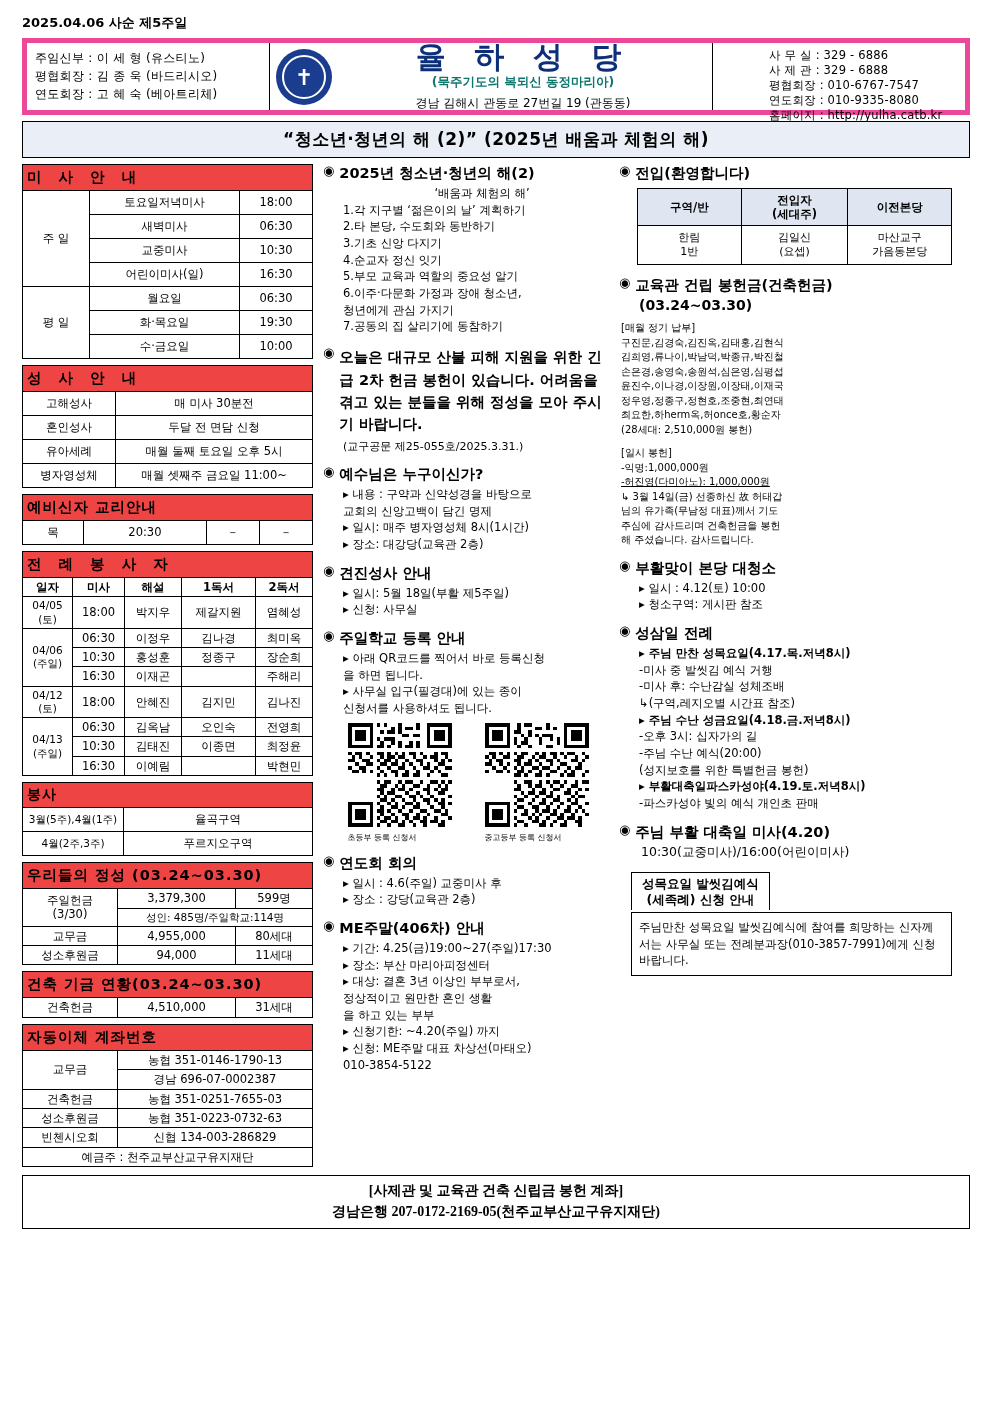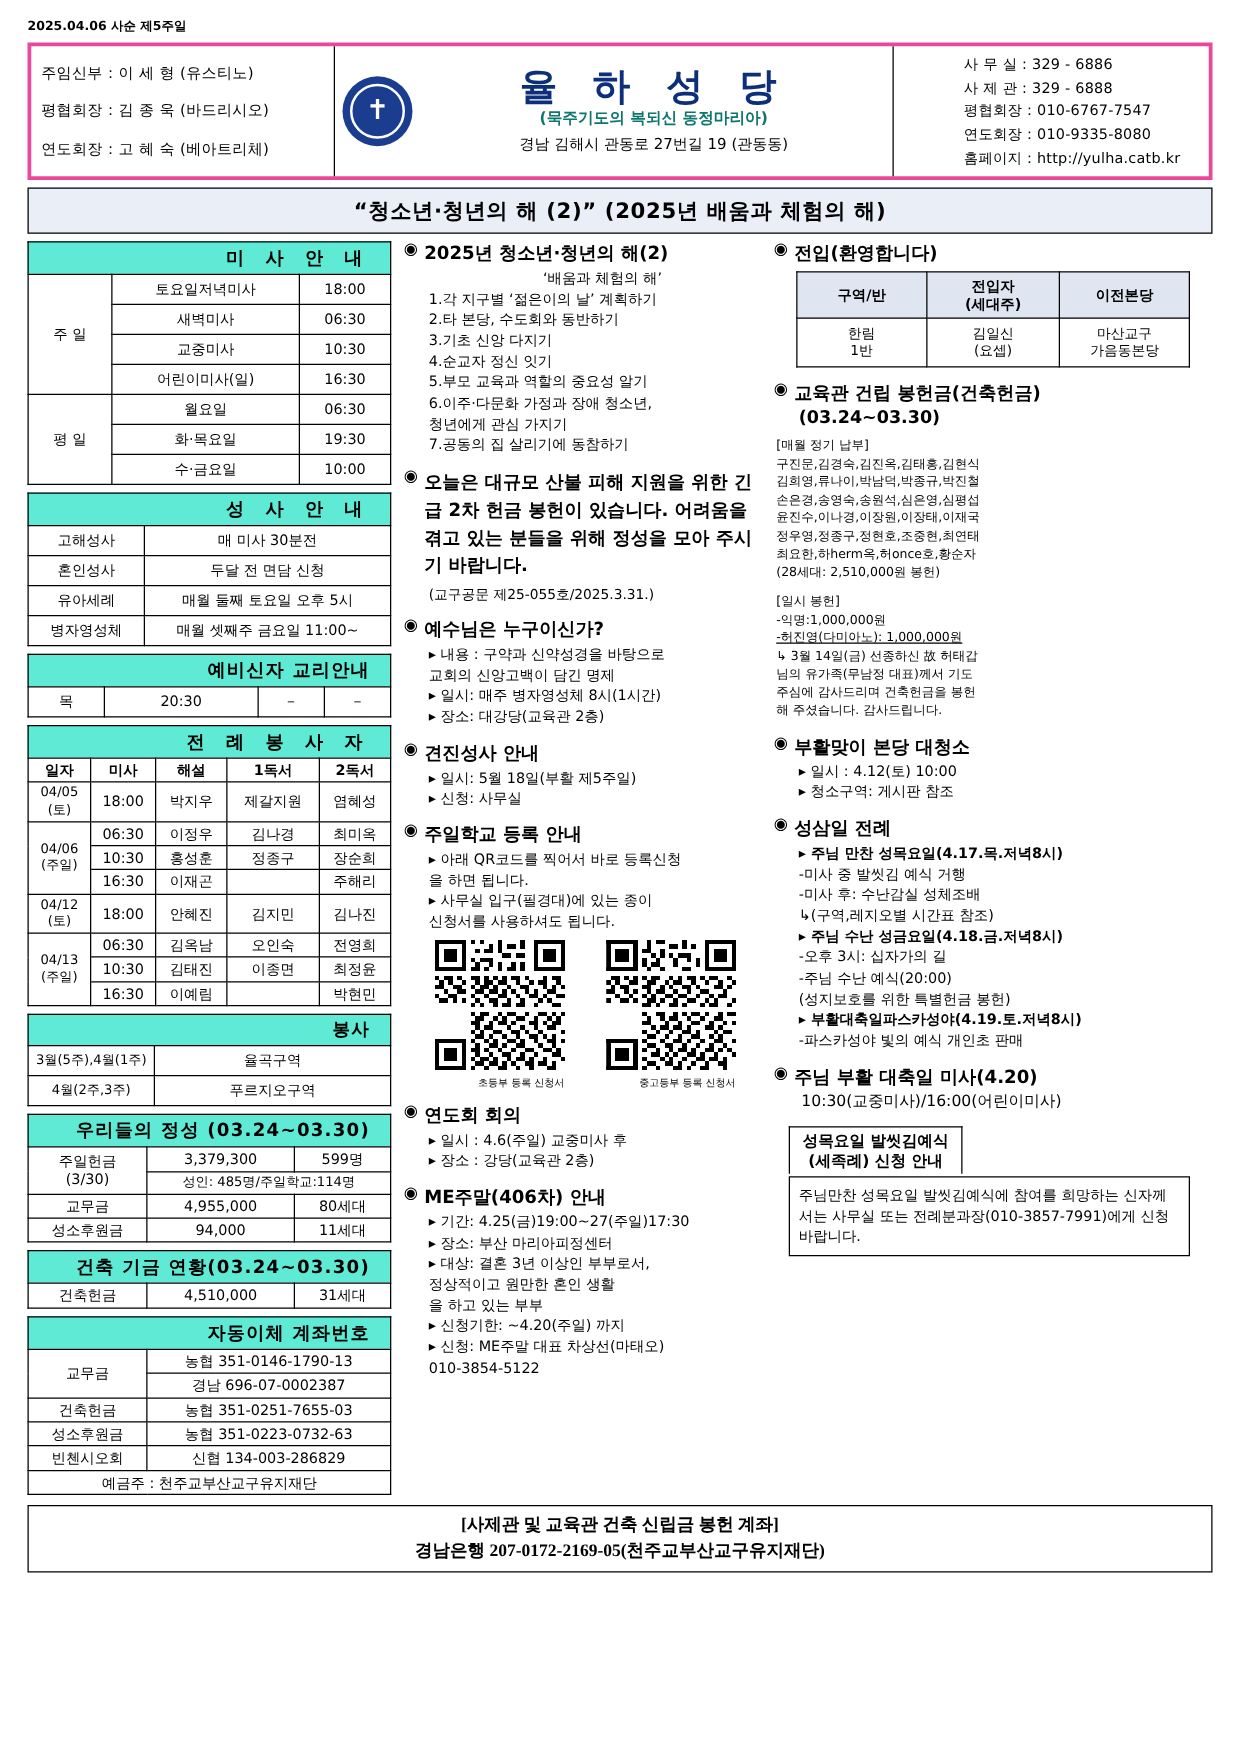--- a/index.html
+++ b/index.html
@@ -5,24 +5,24 @@
   html,body{margin:0;padding:0;}
   body{
     width:992px; height:1403px;
     background:#ffffff;
     font-family:"DejaVu Sans", sans-serif;
     color:#000;
     font-size:12px;
     position:relative;
   }
   .page{position:relative;width:992px;height:1403px;box-sizing:border-box;padding:14px 22px 10px 22px;}
-  .topdate{font-size:10px;font-weight:bold;margin-bottom:6px;}
+  .topdate{font-size:13px;font-weight:bold;margin-bottom:6px;}
 
   
-  .masthead{display:flex;border:3px solid #ec4899;height:110px;box-sizing:border-box;}
+  .masthead{display:flex;border:5px solid #ec4899;height:77px;box-sizing:border-box;}
   .mh-left{width:243px;border-right:1px solid #000;box-sizing:border-box;padding:6px 8px;display:flex;flex-direction:column;justify-content:space-around;}
   .mh-left div{font-size:12px;letter-spacing:.3px;}
   .mh-mid{flex:1;border-right:1px solid #000;box-sizing:border-box;display:flex;align-items:center;padding:3px 6px;}
   .logo{width:56px;height:56px;border-radius:50%;background:#1b3d8f;margin-right:8px;flex:none;position:relative;}
   .logo:after{content:"";position:absolute;left:50%;top:50%;transform:translate(-50%,-50%);width:40px;height:40px;border-radius:50%;border:2px solid #fff;}
   .logo .fish{position:absolute;left:50%;top:50%;transform:translate(-50%,-50%);color:#fff;font-size:22px;}
   .mh-mid-txt{flex:1;text-align:center;}
   .church-name{font-size:30px;font-weight:bold;letter-spacing:9px;color:#0d2f7a;line-height:1.05;}
   .church-sub{font-size:12.5px;font-weight:bold;color:#0f766e;margin-top:1px;}
   .church-addr{font-size:12px;margin-top:4px;}
@@ -34,36 +34,36 @@
 
   
   .cols{display:flex;margin-top:6px;gap:0;}
   .colL{width:291px;flex:none;}
   .colM{width:300px;flex:none;padding:0 8px 0 10px;box-sizing:border-box;}
   .colR{width:339px;flex:none;padding-left:6px;box-sizing:border-box;}
 
   
   table{border-collapse:collapse;width:100%;}
   td,th{border:1px solid #000;font-size:11.5px;text-align:center;padding:2px 2px;line-height:1.25;}
-  .secthead{border:1px solid #000;border-bottom:none;text-align:right;font-weight:bold;font-size:14.5px;letter-spacing:6px;padding:3px 16px;background:#5eead4;}
+  .secthead{border:1px solid #000;border-bottom:none;text-align:left;font-weight:bold;font-size:14.5px;letter-spacing:6px;padding:3px 4px;background:#ef4444;}
   .secthead.nospace{letter-spacing:1px;}
   .tight td{height:19px;}
 
   
   .item{margin-bottom:11px;}
   .item-h{font-size:14.5px;font-weight:bold;display:flex;align-items:flex-start;}
   .bullet{display:inline-block;margin-right:5px;font-size:13px;line-height:1.1;}
   .sub{font-size:11.5px;line-height:1.45;margin-left:20px;margin-top:2px;}
   .sub .ln{display:block;}
   .note-small{font-size:11px;margin-left:20px;margin-top:3px;}
   .center-it{text-align:center;}
 
   
   .qrwrap{display:flex;justify-content:space-around;margin:6px 0 2px 8px;}
-  .qrbox{text-align:right;}
+  .qrbox{text-align:left;}
   .qrcap{font-size:8px;margin-top:2px;}
   .qr{width:104px;height:104px;}
 
   
   .rtable td{font-size:11px;}
   .rtable .hd{background:#dfe6f2;font-weight:bold;height:32px;}
   .mono-list{font-size:10px;line-height:1.45;margin-left:2px;}
   .boxnote{border:1px solid #000;padding:6px 7px;font-size:11.5px;line-height:1.45;margin-top:2px;}
   .tagbox{display:inline-block;border:1px solid #000;border-bottom:none;padding:3px 10px 2px 10px;font-size:12.5px;font-weight:bold;text-align:center;line-height:1.3;}
 

